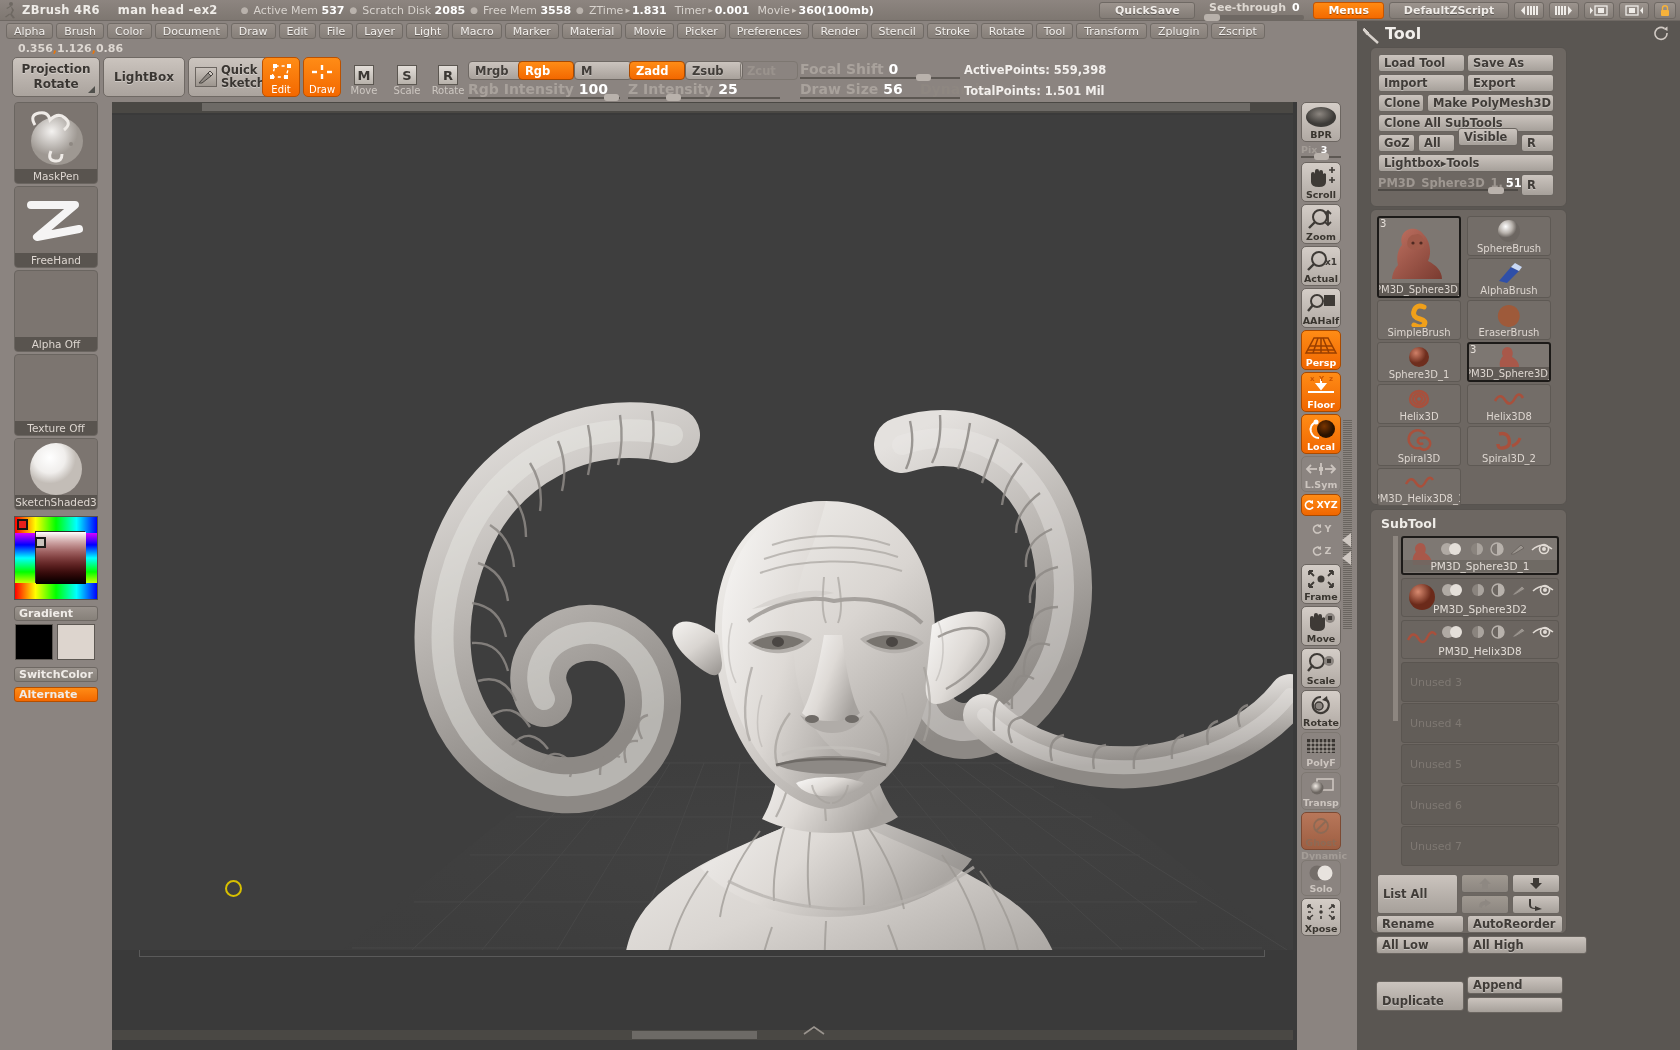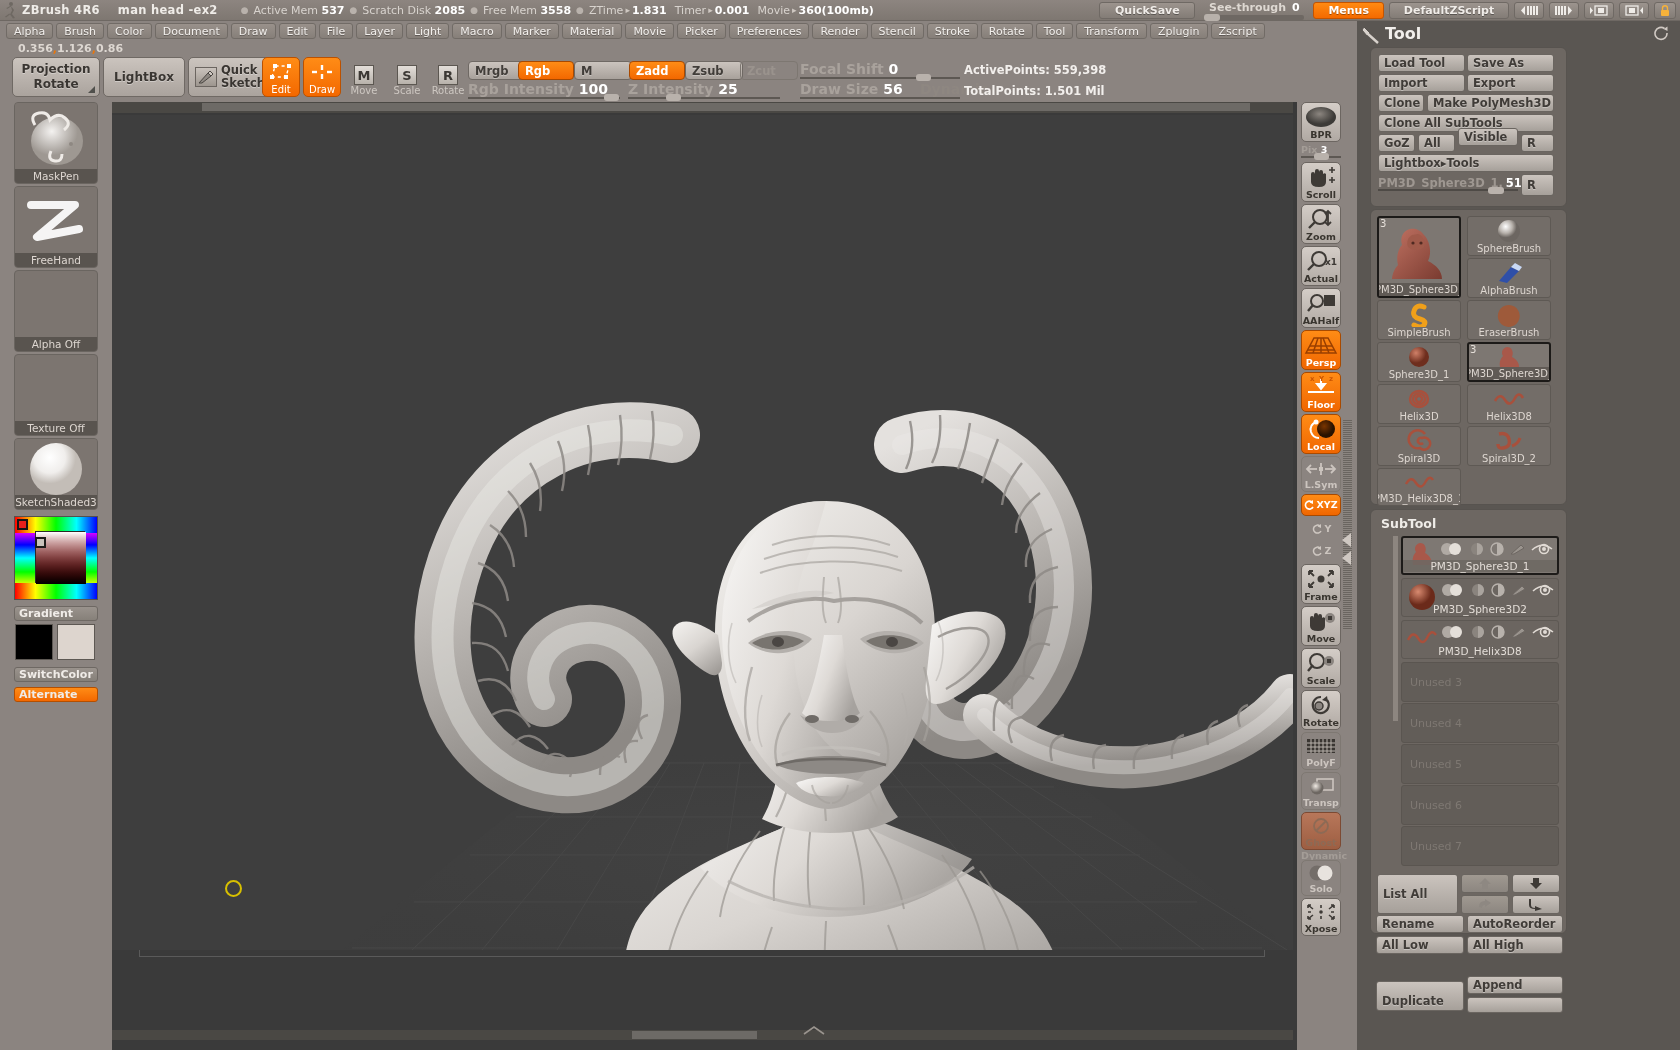--- a/index.html
+++ b/index.html
@@ -1368,21 +1368,21 @@
       <div class="gbtn" style="left:141px; top:385px; width:48px; height:19px; justify-content:center; padding:0;">
         <svg width="16" height="13" viewBox="0 0 16 13">
             <path d="M3 1 V7 Q3 10 7 10 V8 L14 11 L7 13 V11 Q1 11 1 7 V1 Z" fill="#3e3a36"></path>
           </svg>
       </div>
     </div>
 
     <div class="gbtn" style="left:19px; top:894px; width:88px;">Rename</div>
     <div class="gbtn" style="left:110px; top:894px; width:96px;">AutoReorder</div>
     <div class="gbtn" style="left:19px; top:915px; width:88px;">All Low</div>
-    <div class="gbtn" style="left:110px; top:915px; width:96px;">All High</div>
+    <div class="gbtn" style="left:110px; top:915px; width:120px;">All High</div>
 
     <div class="gbtn" style="left:19px; top:960px; width:88px; height:30px; align-items:flex-end; padding-bottom:2px;">Duplicate</div>
     <div class="gbtn" style="left:110px; top:955px; width:96px;">Append</div>
     <div class="gbtn" style="left:110px; top:976px; width:96px; height:16px;"></div>
 
   </div>
 
 </div>
 
 </body></html>

